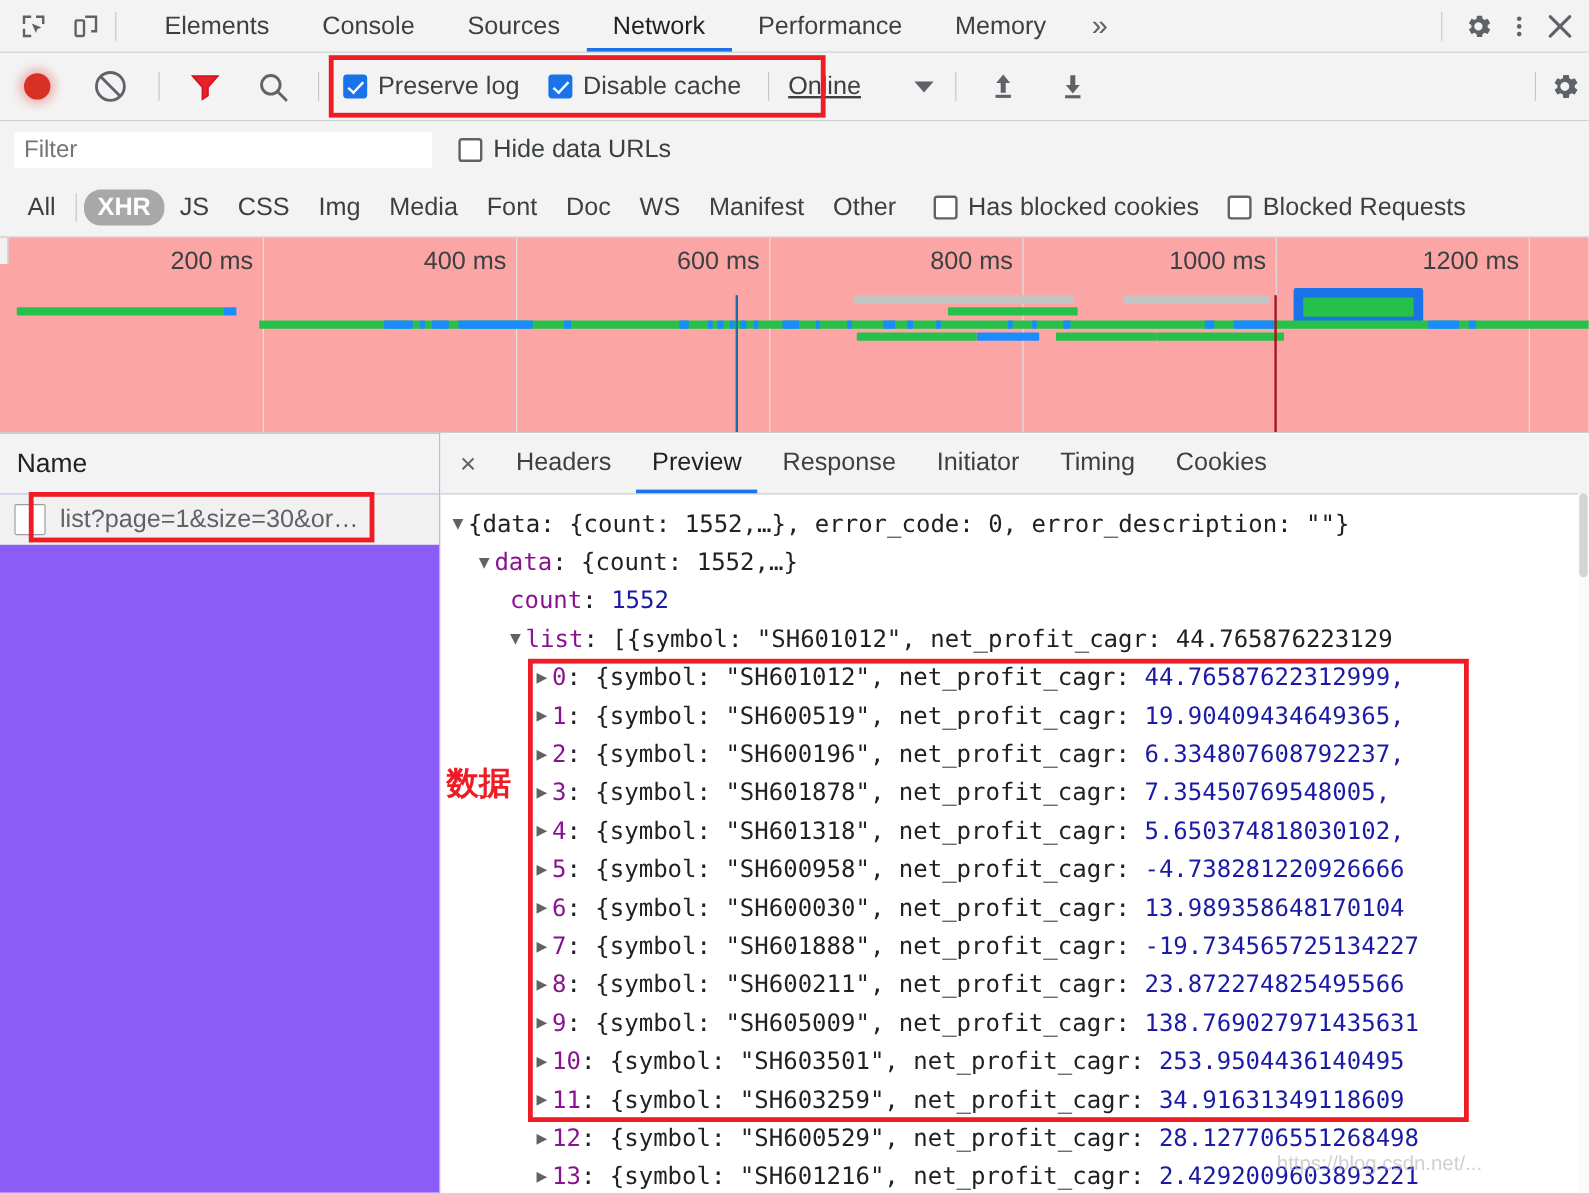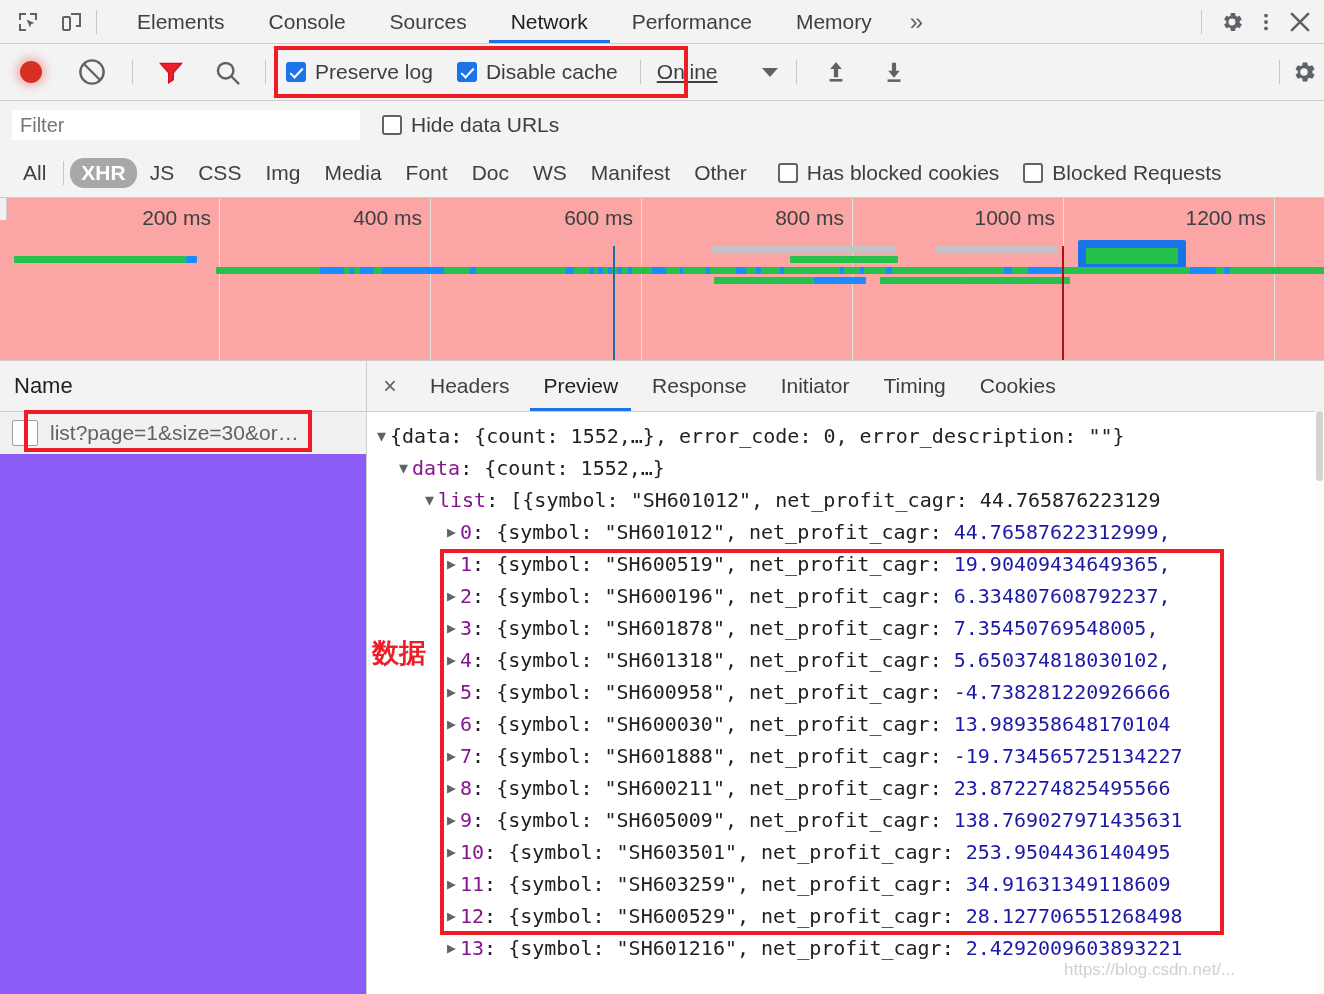--- a/index.html
+++ b/index.html
@@ -474,20 +474,23 @@
       <div class="json">
 
         <div class="jline">
           <span class="tri">▼</span><span class="k-plain">{data: {count: 1552,…}, error_code: 0, error_description: ""}</span>
         </div>
 
         <div class="jline ind1">
           <span class="tri">▼</span><span class="k-prop">data</span><span class="k-plain">: </span><span class="k-plain">{count: 1552,…}</span>
         </div>
 
+        <div class="jline ind2">
+          <span class="k-prop">count</span><span class="k-plain">: </span><span class="k-num">1552</span>
+        </div>
 
         <div class="jline ind1" style="padding-left:48px;">
           <span class="tri">▼</span><span class="k-prop">list</span><span class="k-plain">: </span><span class="k-plain">[{symbol: "SH601012", net_profit_cagr: 44.765876223129</span>
         </div>
 
         <div id="item-rows">
             <div class="jline" style="padding-left: 70px;"><span class="tri">▶</span><span class="k-prop">0</span><span class="k-plain">: {</span><span class="k-plain">symbol</span><span class="k-plain">: "</span><span class="k-str">SH601012</span><span class="k-plain">", </span><span class="k-plain">net_profit_cagr</span><span class="k-plain">: </span><span class="k-num">44.76587622312999,</span></div>
             <div class="jline" style="padding-left: 70px;"><span class="tri">▶</span><span class="k-prop">1</span><span class="k-plain">: {</span><span class="k-plain">symbol</span><span class="k-plain">: "</span><span class="k-str">SH600519</span><span class="k-plain">", </span><span class="k-plain">net_profit_cagr</span><span class="k-plain">: </span><span class="k-num">19.90409434649365,</span></div>
             <div class="jline" style="padding-left: 70px;"><span class="tri">▶</span><span class="k-prop">2</span><span class="k-plain">: {</span><span class="k-plain">symbol</span><span class="k-plain">: "</span><span class="k-str">SH600196</span><span class="k-plain">", </span><span class="k-plain">net_profit_cagr</span><span class="k-plain">: </span><span class="k-num">6.334807608792237,</span></div>
             <div class="jline" style="padding-left: 70px;"><span class="tri">▶</span><span class="k-prop">3</span><span class="k-plain">: {</span><span class="k-plain">symbol</span><span class="k-plain">: "</span><span class="k-str">SH601878</span><span class="k-plain">", </span><span class="k-plain">net_profit_cagr</span><span class="k-plain">: </span><span class="k-num">7.35450769548005,</span></div>

